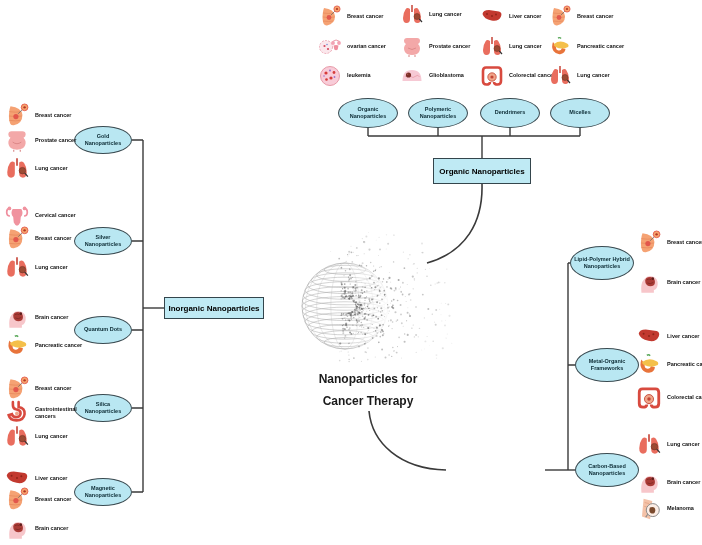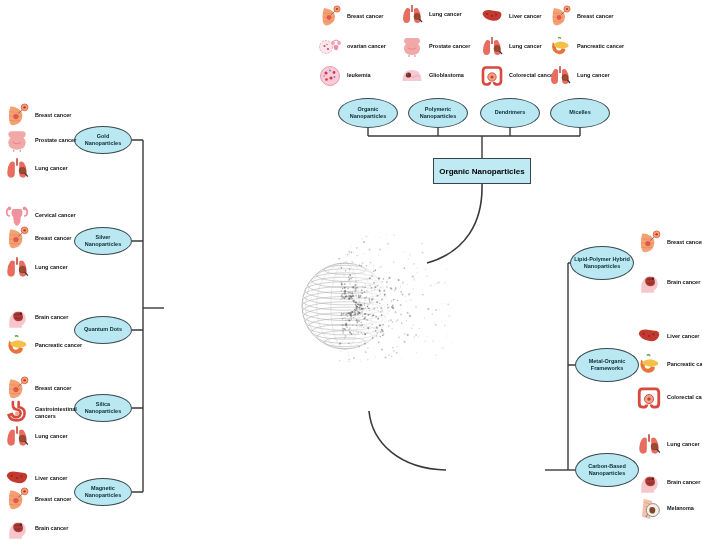--- a/index.html
+++ b/index.html
@@ -608,22 +608,27 @@
         <circle cx="348.5" cy="277.1" r="0.55" fill="#555" opacity="0.57"></circle>
         <circle cx="410.0" cy="316.0" r="1.08" fill="#555" opacity="0.45"></circle>
         <circle cx="346.1" cy="261.3" r="0.48" fill="#555" opacity="0.51"></circle>
         <circle cx="352.2" cy="312.1" r="0.95" fill="#555" opacity="0.50"></circle>
         <circle cx="440.0" cy="282.3" r="0.49" fill="#555" opacity="0.13"></circle>
         <circle cx="369.9" cy="313.9" r="0.36" fill="#555" opacity="0.53"></circle>
         <circle cx="377.1" cy="302.2" r="0.99" fill="#555" opacity="0.53"></circle>
       </g>
   </svg>
 
+  <div class="branch-box" style="left:164px;top:297px;width:100px;height:22px;">Inorganic Nanoparticles</div>
   <div class="branch-box" style="left:433px;top:158px;width:98px;height:26px;">Organic Nanoparticles</div>
 
+  <div id="main-title">
+    <div>Nanoparticles for</div>
+    <div>Cancer Therapy</div>
+  </div>
 
 <div class="type-oval" style="left: 74px; top: 126px; width: 58px; height: 28px;">Gold Nanoparticles</div>
     <div class="cancer-item" style="left: 4px; top: 103px;">
       <span class="organ-icon big">
         <svg viewBox="0 0 24 24">
           <path d="M6 3 Q16 4 17 11 Q17 19 9 20.5 Q5 21 4.6 14 Q4.4 7 6 3 Z" fill="#f5a273"></path>
           <path d="M5 8 Q11 9 16 8 M4.8 12 Q11 13 16.6 12 M5 16 Q11 17 15 16" stroke="#e88b5e" stroke-width="0.8" fill="none"></path>
           <circle cx="11" cy="12.5" r="2.4" fill="#e2574c"></circle>
           <line x1="13" y1="10" x2="18" y2="5" stroke="#666" stroke-width="0.7"></line>
           <circle cx="19" cy="4" r="3.1" fill="#f6a46b" stroke="#e2574c" stroke-width="0.8"></circle>

